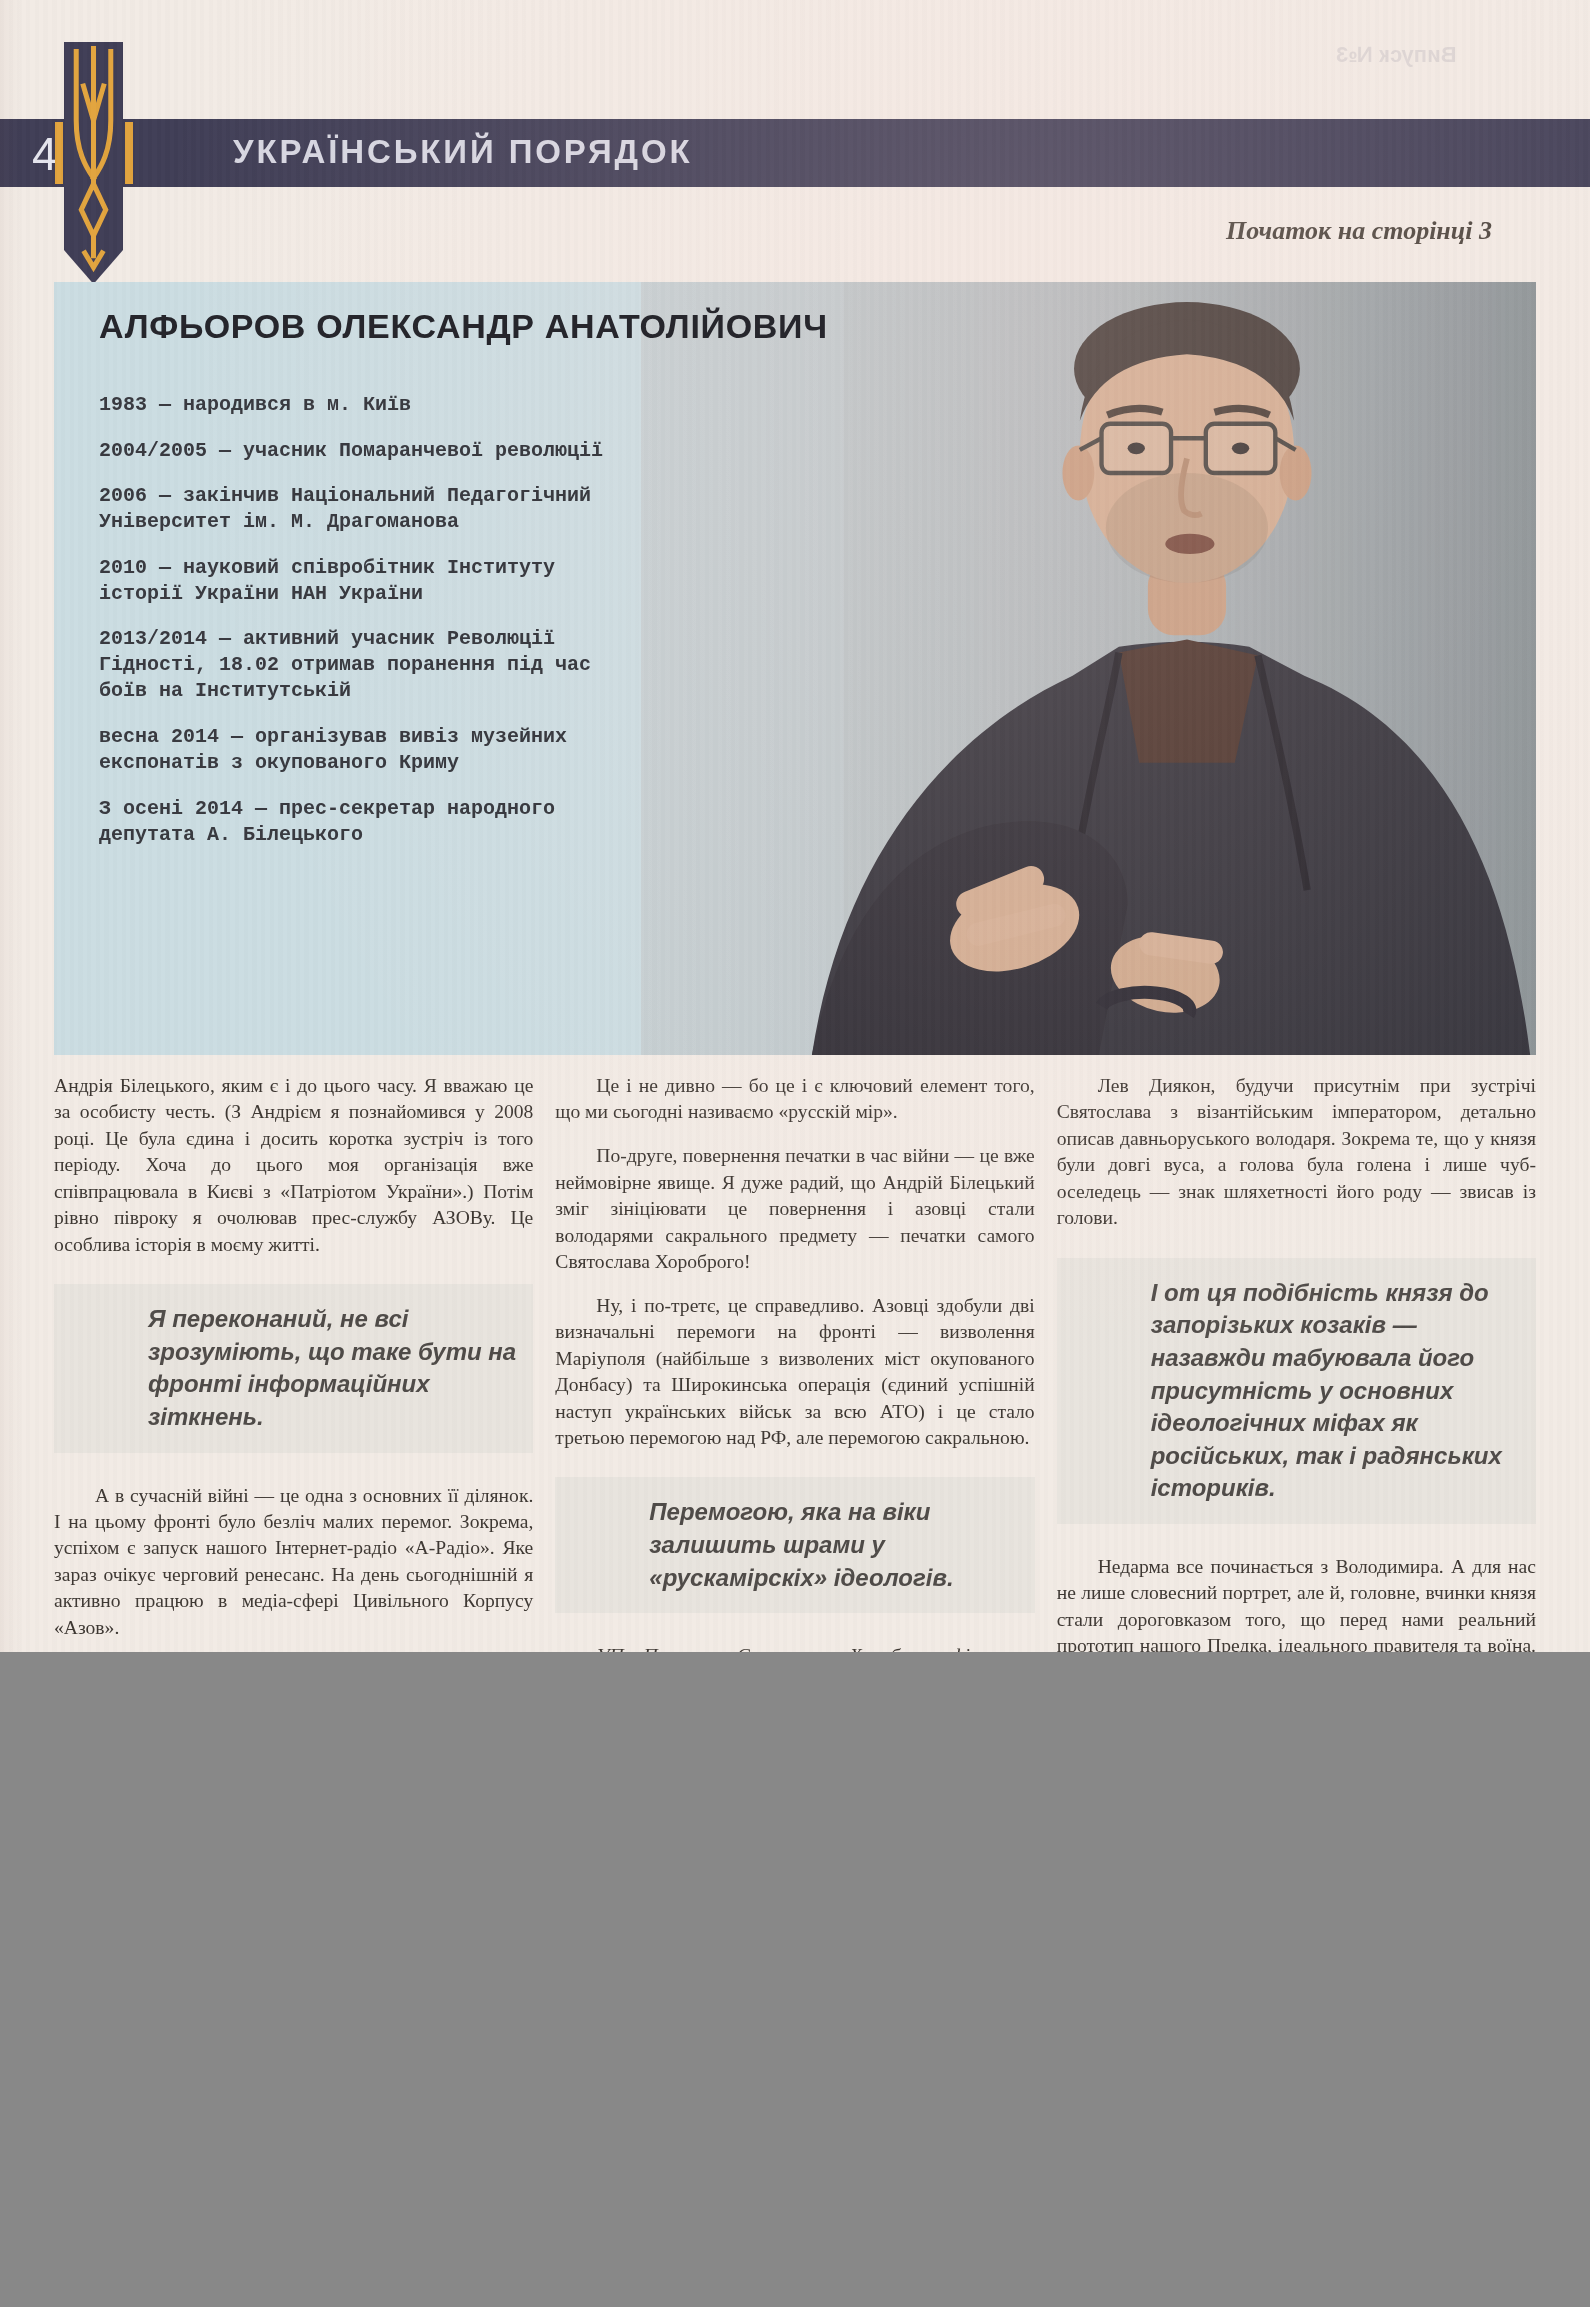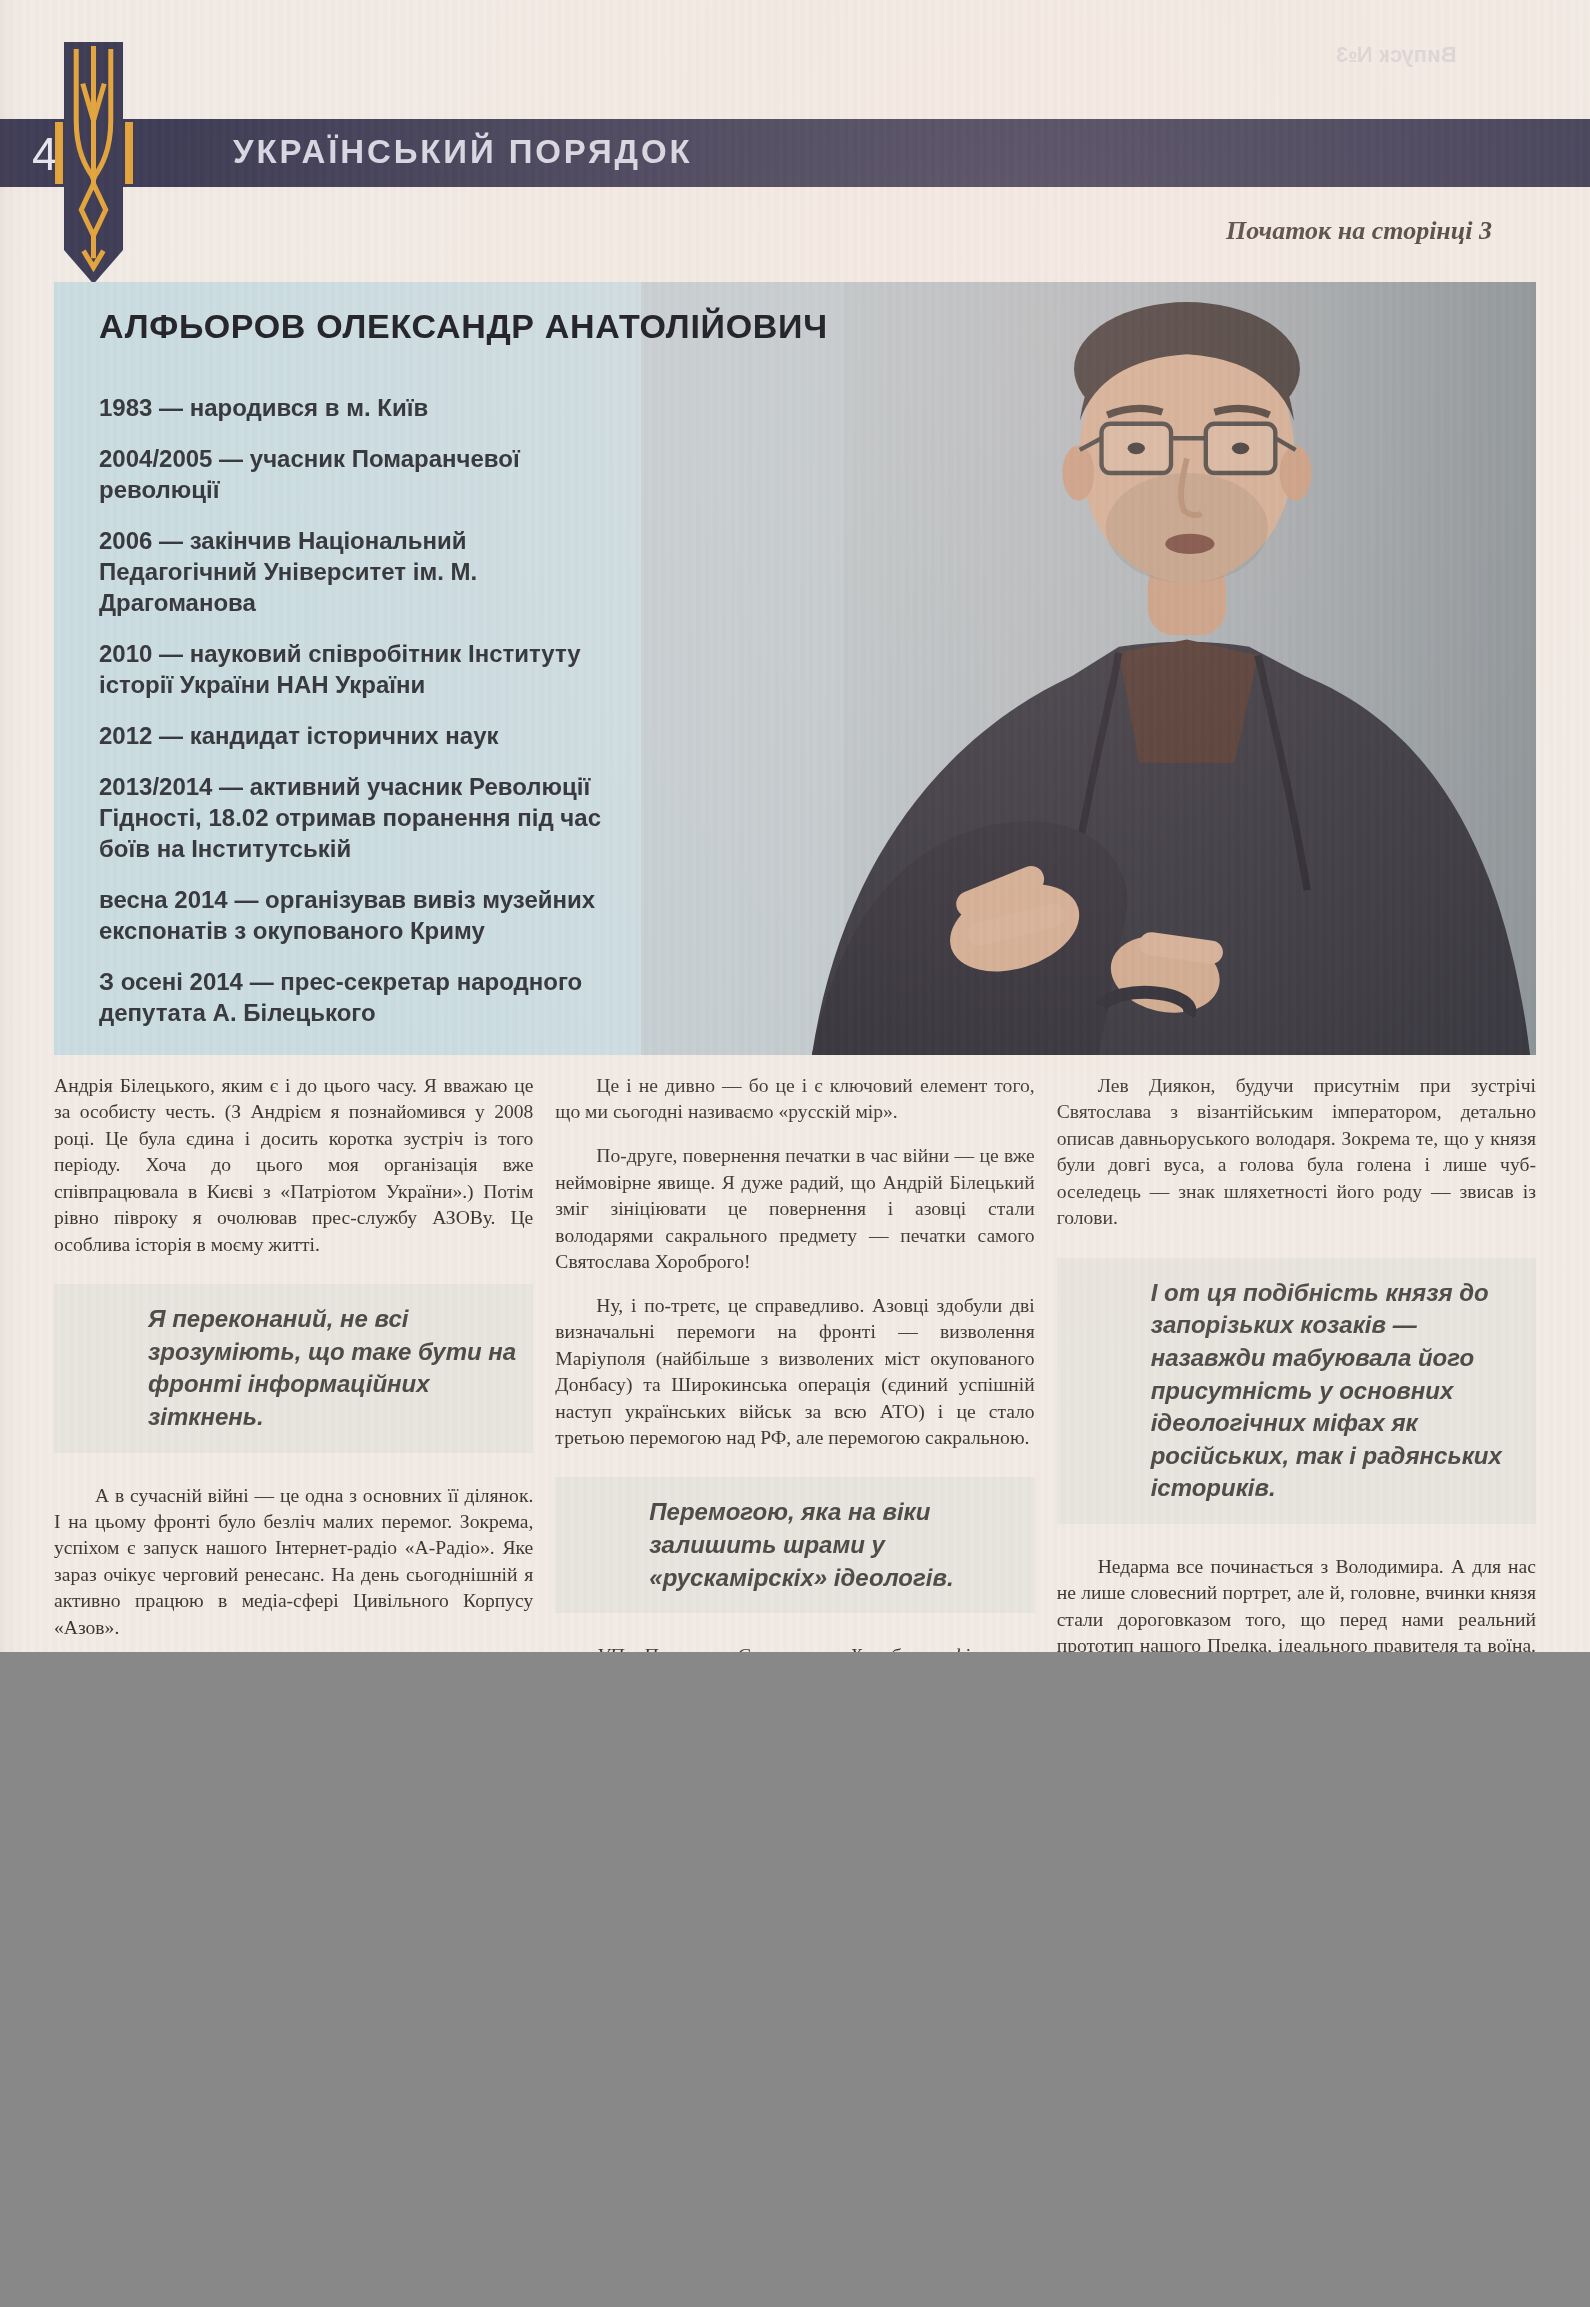--- a/index.html
+++ b/index.html
@@ -40,21 +40,21 @@
 
   
   .bio-box { position:absolute; left:54px; top:282px; width:1482px; height:773px;
     background:var(--bioBg,#cbdde2); overflow:hidden; }
   .bio-photo { position:absolute; right:0; top:0; width:895px; height:773px; }
   .bio-photo svg { width:100%; height:100%; display:block; }
   .bio-name { position:absolute; left:45px; top:24.6px; width:797px; z-index:2;
     font-family:"Liberation Sans",sans-serif; font-size:34px; font-weight:700;
     letter-spacing:0.7px; color:#26262c; }
   .bio-timeline { position:absolute; left:45px; top:110px; width:524px; z-index:2; }
-  .tl-entry { font-family:Liberation Sans, sans-serif; font-size:24px; font-weight:700;
+  .tl-entry { font-family:Liberation Mono, monospace; font-size:20px; font-weight:700;
     color:#393a40; line-height:1.3; margin-bottom:19.6px; }
 
   
   .columns { position:absolute; left:54px; top:1073px; width:1482px; display:flex; gap:22px; }
   .col { flex:1 1 0; min-width:0; }
   .para { font:19.6px/1.35 "Liberation Serif", serif; color:var(--bodyText,#3e3833);
     text-align:justify; text-indent:41px; margin:0 0 17.4px 0; }
   .para.noindent { text-indent:0; }
   .para.italic { font-style:italic; }
   .pull-quote { font-style:italic; font-weight:700; font-size:24px; line-height:1.36;
@@ -142,21 +142,20 @@
         <path d="M318,500 a30,12 0 0 1 60,6" stroke="#2a2730" stroke-width="9" fill="none"></path>
         <rect x="0" y="0" width="618" height="534" fill="#6d7478" opacity="0.06"></rect>
       </svg>
     </div>
     <div class="bio-name">АЛФЬОРОВ ОЛЕКСАНДР АНАТОЛІЙОВИЧ</div>
     <div class="bio-timeline">
         <div class="tl-entry">1983 — народився в м. Київ</div>
         <div class="tl-entry">2004/2005 — учасник Помаранчевої революції</div>
         <div class="tl-entry">2006 — закінчив Національний Педагогічний Університет ім. М. Драгоманова</div>
         <div class="tl-entry">2010 — науковий співробітник Інституту історії України НАН України</div>
-        <div class="tl-entry">2012 — кандидат історичних наук</div>
         <div class="tl-entry">2013/2014 — активний учасник Революції Гідності, 18.02 отримав поранення під час боїв на Інститутській</div>
         <div class="tl-entry">весна 2014 — організував вивіз музейних експонатів з окупованого Криму</div>
         <div class="tl-entry">З осені 2014 — прес-секретар народного депутата А. Білецького</div>
       </div>
   </div>
 
   <div class="columns">
       <div class="col">
         <div class="para noindent">Андрія Білецького, яким є і до цього часу. Я вважаю це за особисту честь. (З Андрієм я познайомився у 2008 році. Це була єдина і досить коротка зустріч із того періоду. Хоча до цього моя організація вже співпрацювала в Києві з «Патріотом України».) Потім рівно півроку я очолював прес-службу АЗОВу. Це особлива історія в моєму житті.</div>
         <div class="pull-quote">Я переконаний, не всі зрозуміють, що таке бути на фронті інформаційних зіткнень.</div>

